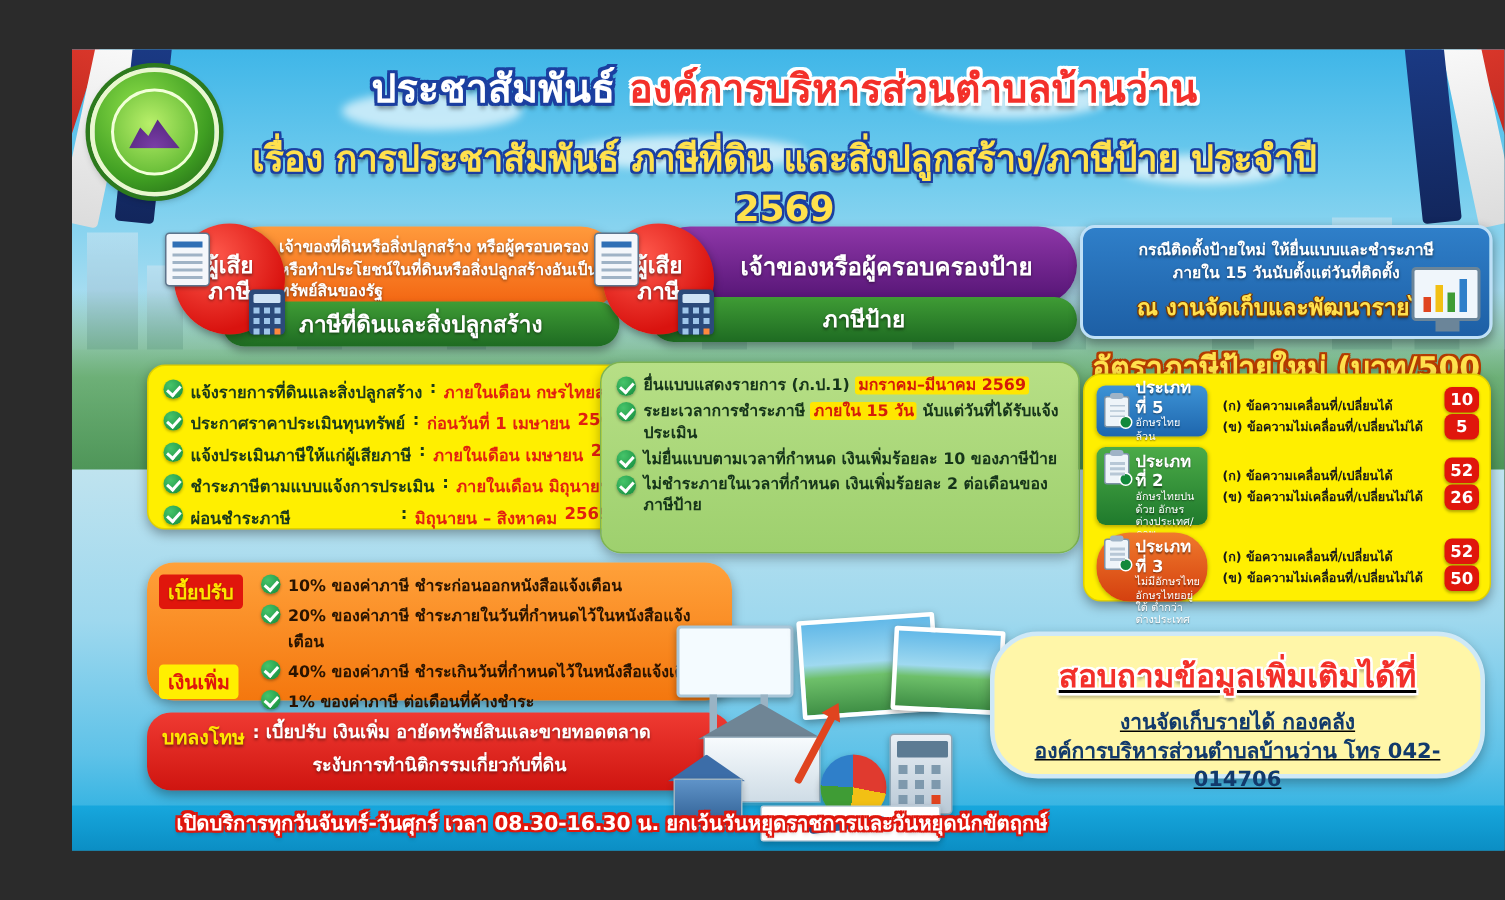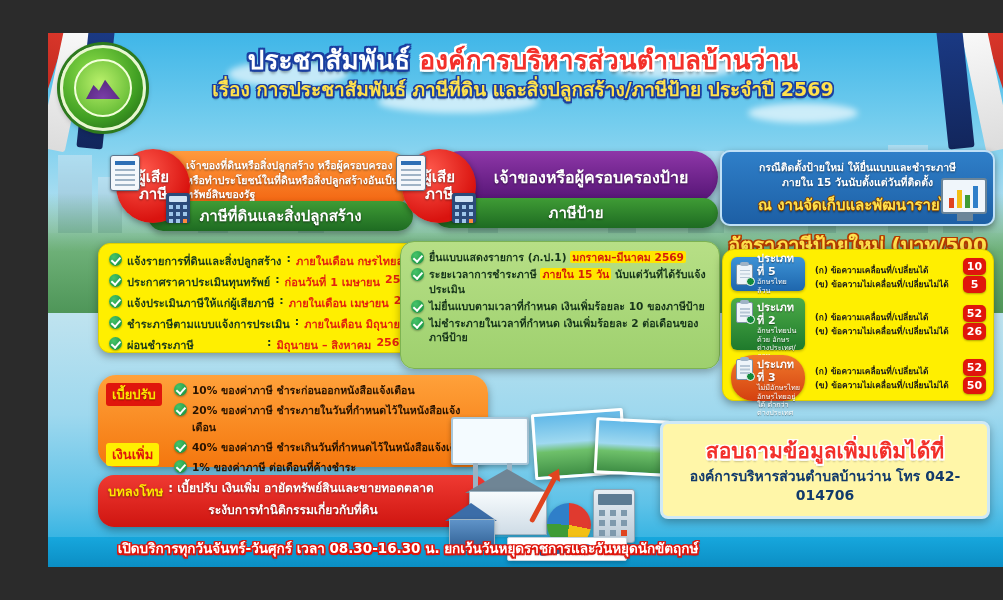--- a/index.html
+++ b/index.html
@@ -46,21 +46,21 @@
 
   
   .title-wrap{position:absolute;left:110px;top:14px;width:730px;text-align:center;}
   .title1{font-size:26px;font-weight:bold;line-height:1.05;letter-spacing:.2px;}
   .title1 .t-a{color:#ffffff;
     text-shadow:-2px 0 #1b3fa0,2px 0 #1b3fa0,0 -2px #1b3fa0,0 2px #1b3fa0,
     -2px -2px #1b3fa0,2px -2px #1b3fa0,-2px 2px #1b3fa0,2px 2px #1b3fa0,0 4px 3px rgba(0,0,0,.4);}
   .title1 .t-b{color:#f3302a;
     text-shadow:-2px 0 #fff,2px 0 #fff,0 -2px #fff,0 2px #fff,
     -2px -2px #fff,2px -2px #fff,-2px 2px #fff,2px 2px #fff,0 4px 3px rgba(0,0,0,.4);}
-  .title2{margin-top:0;font-size:19px;font-weight:bold;color:#ffe14d;
+  .title2{margin-top:12px;font-size:24px;font-weight:bold;color:#ffe14d;
     text-shadow:-1.5px 0 #1b3fa0,1.5px 0 #1b3fa0,0 -1.5px #1b3fa0,0 1.5px #1b3fa0,
     -1.5px -1.5px #1b3fa0,1.5px -1.5px #1b3fa0,-1.5px 1.5px #1b3fa0,1.5px 1.5px #1b3fa0,0 3px 2px rgba(0,0,0,.35);}
 
   
   .payer{position:absolute;width:74px;height:74px;border-radius:50%;
     background:radial-gradient(circle at 35% 30%,#ff5a4d,#d9130f 70%);
     box-shadow:0 2px 6px rgba(0,0,0,.4);display:flex;flex-direction:column;
     align-items:center;justify-content:center;color:#fff;font-weight:bold;font-size:15px;
     line-height:1.15;text-shadow:0 1px 2px rgba(0,0,0,.5);z-index:6;}
   .doc-ico{position:absolute;width:30px;height:36px;background:#f4f7fb;border:1.5px solid #5d748c;
@@ -98,22 +98,22 @@
 
   
   .ybox{position:absolute;background:#ffef00;border-radius:12px;
     box-shadow:0 3px 8px rgba(0,0,0,.35);border:1px solid #e0d000;}
   .gbox{position:absolute;background:linear-gradient(180deg,#b7df86,#9ed06e);border-radius:14px;
     box-shadow:0 3px 8px rgba(0,0,0,.3);border:1px solid #7db352;}
   .obox{position:absolute;background:linear-gradient(180deg,#ffa13a,#f4770e);border-radius:18px;
     box-shadow:0 3px 8px rgba(0,0,0,.35);}
   .rbox{position:absolute;background:linear-gradient(180deg,#ef3a32,#cf1510);border-radius:16px;
     box-shadow:0 3px 8px rgba(0,0,0,.35);}
-  .cbox{position:absolute;background:#fff6a8;border-radius:8px;border:3px solid #cfe9f7;
-    box-shadow:0 3px 8px rgba(0,0,0,.3);}
+  .cbox{position:absolute;background:#fff6a8;border-radius:32px;border:3px solid #cfe9f7;
+    box-shadow:0 3px 8px rgba(0,0,0,.3);text-decoration:underline;}
 
   .row{display:flex;align-items:flex-start;gap:5px;margin-bottom:3px;}
   .chk{flex:none;width:13px;height:13px;margin-top:1px;border-radius:50%;
     background:radial-gradient(circle at 35% 30%,#46c46a,#12893b);position:relative;
     box-shadow:0 1px 2px rgba(0,0,0,.3);}
   .chk:after{content:"";position:absolute;left:4px;top:2px;width:3.5px;height:7px;
     border:solid #fff;border-width:0 2px 2px 0;transform:rotate(42deg);}
   .lbl{font-size:11px;font-weight:bold;color:#1b3a1b;white-space:nowrap;}
   .dots{font-size:11px;font-weight:bold;color:#1b3a1b;}
   .val{font-size:11px;font-weight:bold;color:#e2210f;white-space:nowrap;}
@@ -427,18 +427,19 @@
     <div class="house" style="left:6px;top:108px;width:46px;height:32px;background:linear-gradient(180deg,#5f93c8,#2f5f93);"></div>
     <div class="pie" style="left:104px;top:92px;"></div>
     <div class="arrow" style="left:98px;top:62px;"></div>
     <div class="calcbig" style="left:150px;top:78px;"></div>
     <div class="papers" style="left:64px;top:126px;"></div>
     <div class="pen" style="left:96px;top:136px;"></div>
   </div>
 
   <div class="cbox" style="left:612px;top:388px;width:330px;height:98px;padding:10px 12px;">
     <div class="ctitle">สอบถามข้อมูลเพิ่มเติมได้ที่</div>
+    <div class="cline" style="margin-top:6px;">งานจัดเก็บรายได้ กองคลัง</div>
     <div class="cline">องค์การบริหารส่วนตำบลบ้านว่าน โทร 042-014706</div>
   </div>
 
   <div class="footer">เปิดบริการทุกวันจันทร์-วันศุกร์ เวลา 08.30-16.30 น. ยกเว้นวันหยุดราชการและวันหยุดนักขัตฤกษ์</div>
 
 </div>
 
 </body></html>

